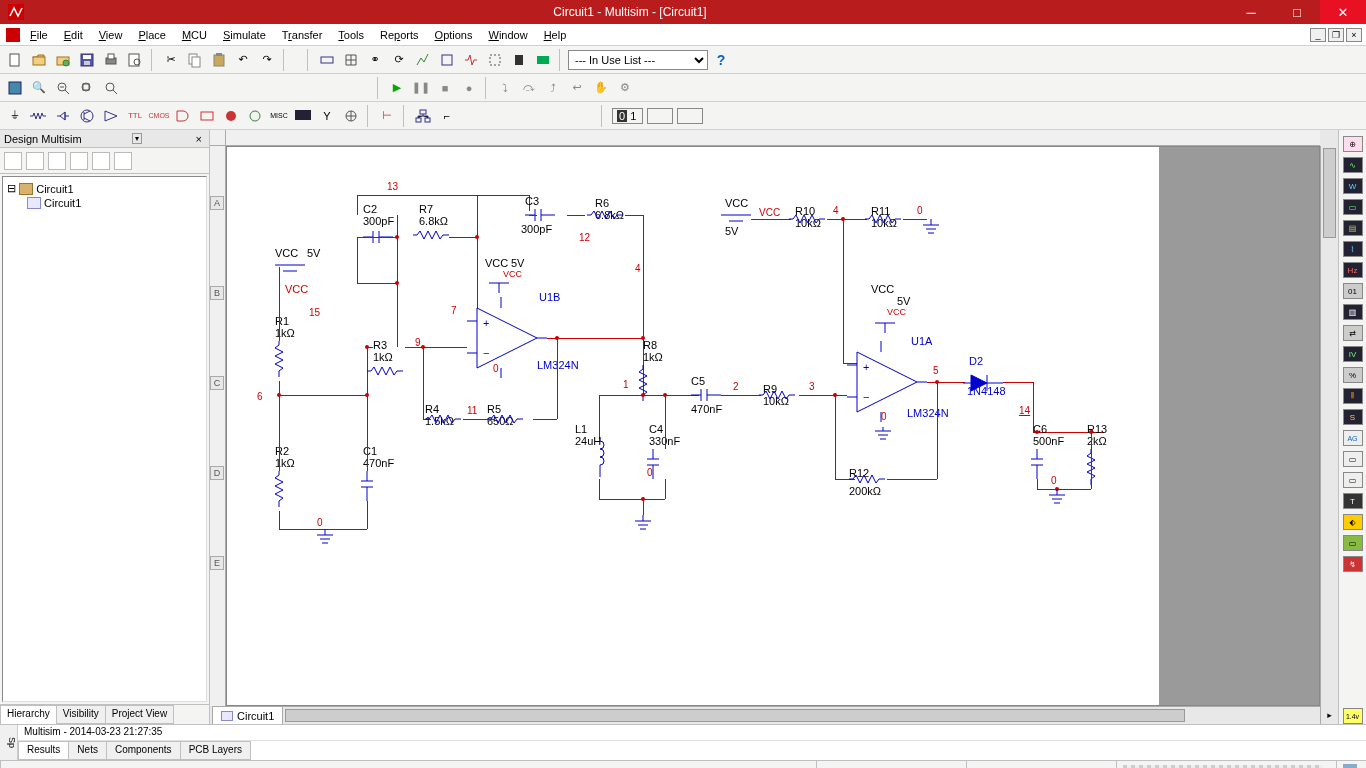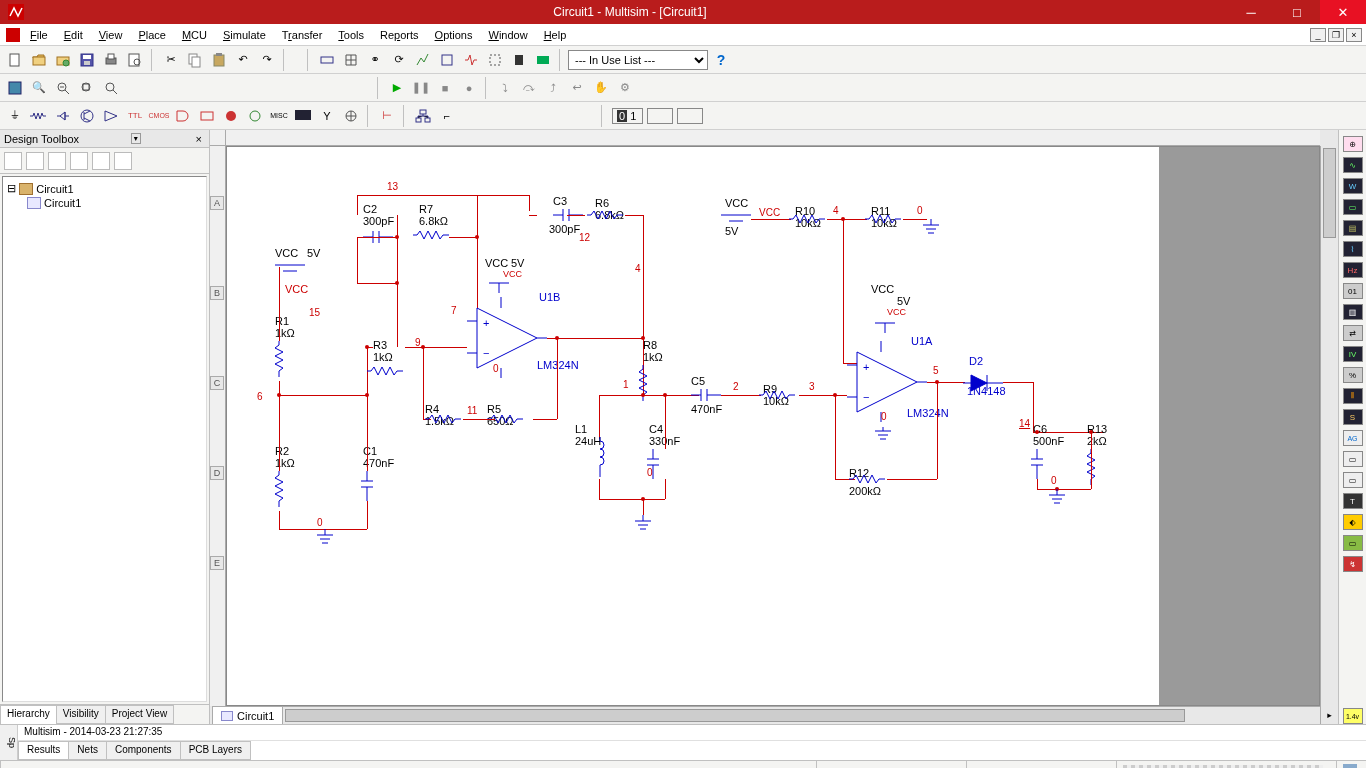--- a/index.html
+++ b/index.html
@@ -344,21 +344,21 @@
     <div style="border:1px solid #888;width:26px;height:16px;"></div>
     <div style="border:1px solid #888;width:26px;height:16px;"></div>
   </div>
   <div style="flex:2"></div>
 </div>
 
 <div class="main-area">
 
   <div class="left-panel">
     <div class="panel-hdr">
-      <span>Design Toolbox</span>
+      <span>Design Multisim</span>
       <span style="margin-left:auto;border:1px solid #999;padding:0 2px;font-size:8px;">▾</span>
       <span class="x">×</span>
     </div>
     <div class="panel-tools">
       <div class="pt"></div>
       <div class="pt"></div>
       <div class="pt"></div>
       <div class="pt"></div>
       <div class="pt"></div>
       <div class="pt"></div>
@@ -537,21 +537,21 @@
           <div>650Ω</div>
           <svg width="40" height="12" style="position:absolute;left:0;top:10px;">
               <path d="M0 6h4l3-4 4 8 4-8 4 8 4-8 4 8 3-4h6" stroke="#00c" fill="none"></path>
             </svg>
         </div>
         <div class="wire h" style="left:236px;top:272px;width:32px;"></div>
         <div class="wire h" style="left:306px;top:272px;width:24px;"></div>
         <div class="wire v" style="left:330px;top:191px;height:81px;"></div>
         <div class="node-dot" style="left:330px;top:191px;"></div>
 
-        <div class="comp" style="left:326px;top:48px;">
+        <div class="comp" style="left:298px;top:48px;">
           <div>C3</div>
           <svg width="30" height="16" style="position:absolute;left:0;top:12px;">
               <path d="M0 8h10M10 2v12M16 2v12M16 8h14" stroke="#00c"></path>
             </svg>
           <div style="position:absolute;top:28px;left:-4px;">300pF</div>
         </div>
         <div class="wire h" style="left:302px;top:68px;width:8px;"></div>
         <div class="wire h" style="left:340px;top:68px;width:18px;"></div>
         <div class="comp net" style="left:352px;top:52px;margin-top:33px;">12</div>
         <div class="comp" style="left:368px;top:50px;">
@@ -706,21 +706,21 @@
         <div class="comp net" style="left:706px;top:218px;">5</div>
 
         <div class="comp" style="left:736px;top:210px;">
           <div class="partname" style="position:absolute;left:6px;top:-2px;">D2</div>
           <svg width="40" height="20" style="position:absolute;top:16px;">
               <path d="M0 10h8M8 2v16l16-8zM24 2v16M24 10h16" stroke="#00c" fill="#00c"></path>
             </svg>
           <div class="partname" style="position:absolute;left:4px;top:28px;white-space:nowrap;">1N4148</div>
         </div>
         <div class="wire h" style="left:776px;top:235px;width:30px;"></div>
-        <div class="comp net" style="left:792px;top:271px;text-decoration:underline;">14</div>
+        <div class="comp net" style="left:792px;top:258px;text-decoration:underline;">14</div>
         <div class="wire v" style="left:806px;top:235px;height:50px;"></div>
         <div class="wire h" style="left:806px;top:285px;width:70px;"></div>
 
         <div class="comp" style="left:806px;top:276px;">
           <div>C6</div>
           <div>500nF</div>
           <svg width="16" height="30" style="position:absolute;left:-4px;top:26px;">
               <path d="M8 0v10M2 10h12M2 16h12M8 16v14" stroke="#00c"></path>
             </svg>
         </div>

